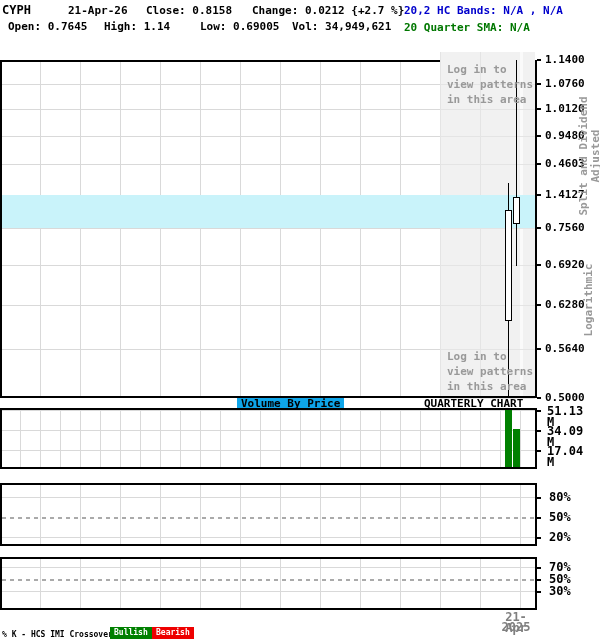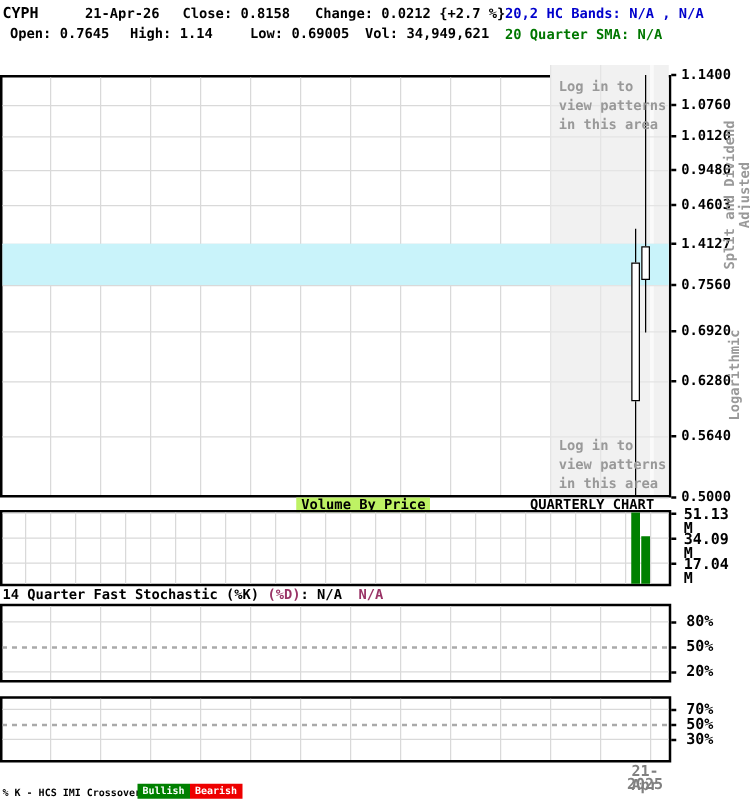--- a/index.html
+++ b/index.html
@@ -19,21 +19,21 @@
   .copy{color:#333333;}
   .pre{white-space:pre;}
   .preline{white-space:pre-line;}
   .badge{color:#ffffff;padding:1px 4px;font-size:8px;line-height:10px;}
   .badge-bull{background:#008000;}
   .badge-bear{background:#ee0000;}
   .vlab{transform:rotate(-90deg);text-align:center;}
   #main-box{left:0;top:60px;width:537px;height:338px;border:2px solid #000;box-sizing:border-box;background:#fff;}
   #gray-region{left:440px;top:52px;width:95px;height:344px;background:#f1f1f1;}
   #cyan-band{left:2px;width:533px;background:#c9f3fa;}
-  #vbp-label{background:#bef264;padding:0 4px;}
+  #vbp-label{background:#0ea5e9;padding:0 4px;}
   #vol-box,#stoch-box,#imi-box{left:0;width:537px;border:2px solid #000;box-sizing:border-box;background:transparent;}
   #vol-box{top:408px;height:61px;}
   #stoch-box{top:483px;height:63px;}
   #imi-box{top:557px;height:53px;}
   .layer{left:0;top:0;}
 </style>
 </head>
 <body>
 
 <div id="root">
@@ -169,21 +169,20 @@
     </div>
   <div id="vol-labels" class="abs layer">
       <div class="abs" style="left: 537px; top: 410px; width: 4px; height: 2px; background: rgb(0, 0, 0);"></div>
       <div class="abs f10" style="left: 547px; top: 406px; width: 50px;">51.13 M</div>
       <div class="abs" style="left: 537px; top: 430px; width: 4px; height: 2px; background: rgb(0, 0, 0);"></div>
       <div class="abs f10" style="left: 547px; top: 426px; width: 50px;">34.09 M</div>
       <div class="abs" style="left: 537px; top: 450px; width: 4px; height: 2px; background: rgb(0, 0, 0);"></div>
       <div class="abs f10" style="left: 547px; top: 446px; width: 50px;">17.04 M</div>
     </div>
 
-  <div class="abs f11 pre" style="left:2px;top:470px;"><span>14 Quarter Fast Stochastic (%K) </span><span class="purple">(%D)</span><span>: N/A  </span><span class="purple">N/A</span></div>
   <div id="stoch-box" class="abs"></div>
   <div id="stoch-grid" class="abs layer">
       <div class="abs" style="left: 40px; top: 485px; width: 1px; height: 59px; background: rgb(217, 217, 217);"></div>
       <div class="abs" style="left: 80px; top: 485px; width: 1px; height: 59px; background: rgb(217, 217, 217);"></div>
       <div class="abs" style="left: 120px; top: 485px; width: 1px; height: 59px; background: rgb(217, 217, 217);"></div>
       <div class="abs" style="left: 160px; top: 485px; width: 1px; height: 59px; background: rgb(217, 217, 217);"></div>
       <div class="abs" style="left: 200px; top: 485px; width: 1px; height: 59px; background: rgb(217, 217, 217);"></div>
       <div class="abs" style="left: 240px; top: 485px; width: 1px; height: 59px; background: rgb(217, 217, 217);"></div>
       <div class="abs" style="left: 280px; top: 485px; width: 1px; height: 59px; background: rgb(217, 217, 217);"></div>
       <div class="abs" style="left: 320px; top: 485px; width: 1px; height: 59px; background: rgb(217, 217, 217);"></div>

